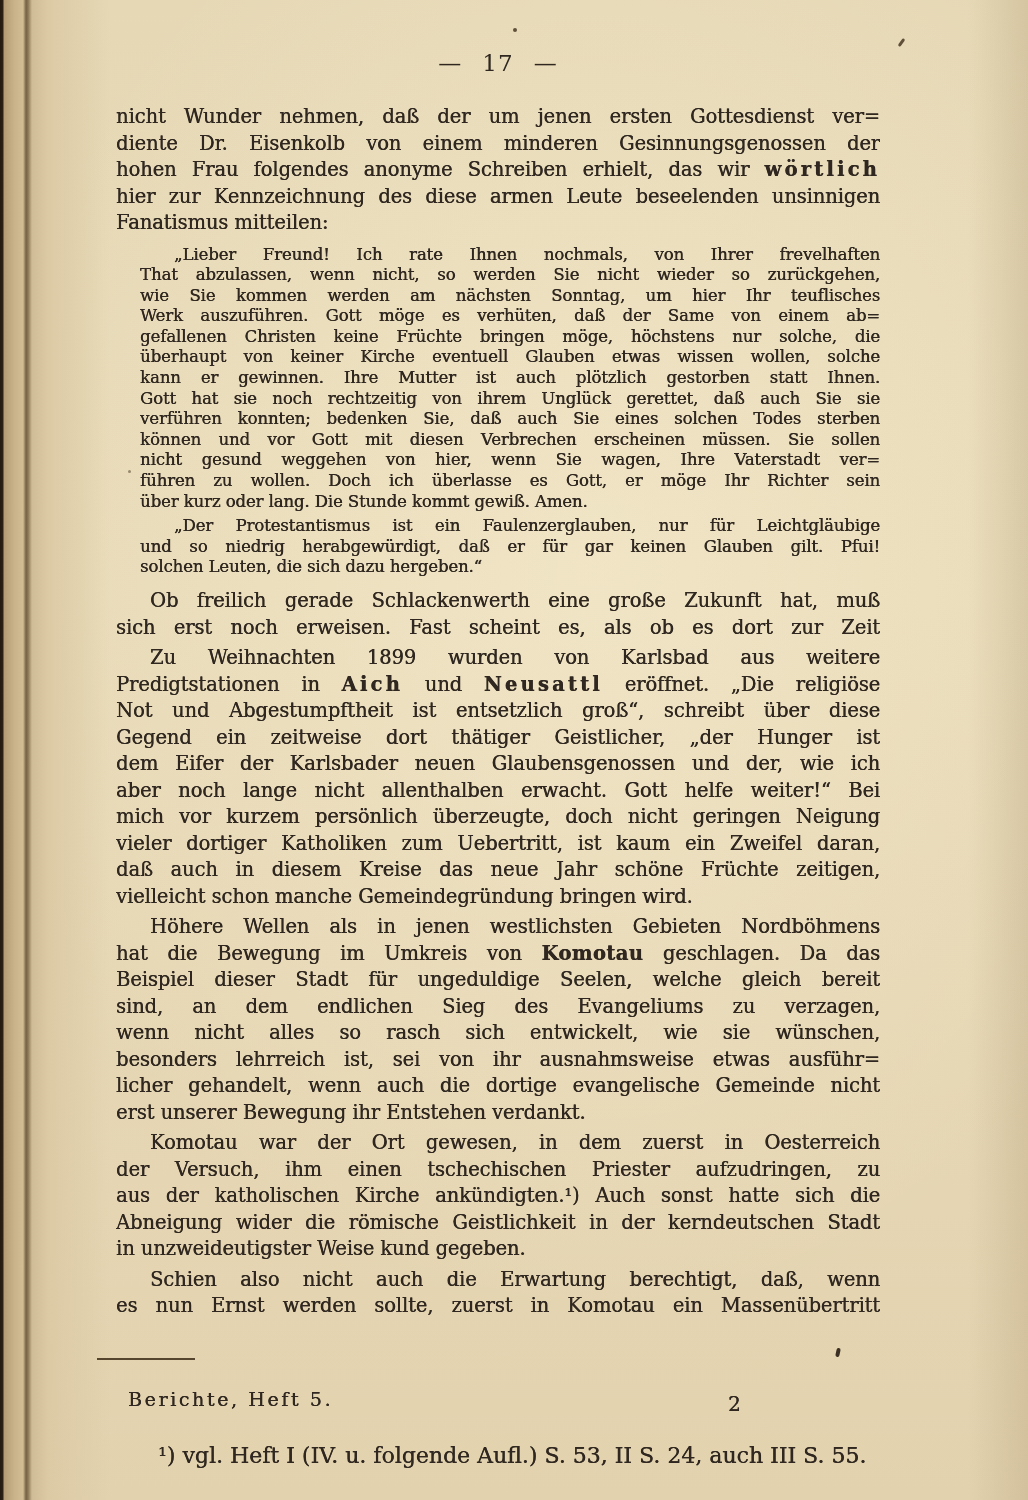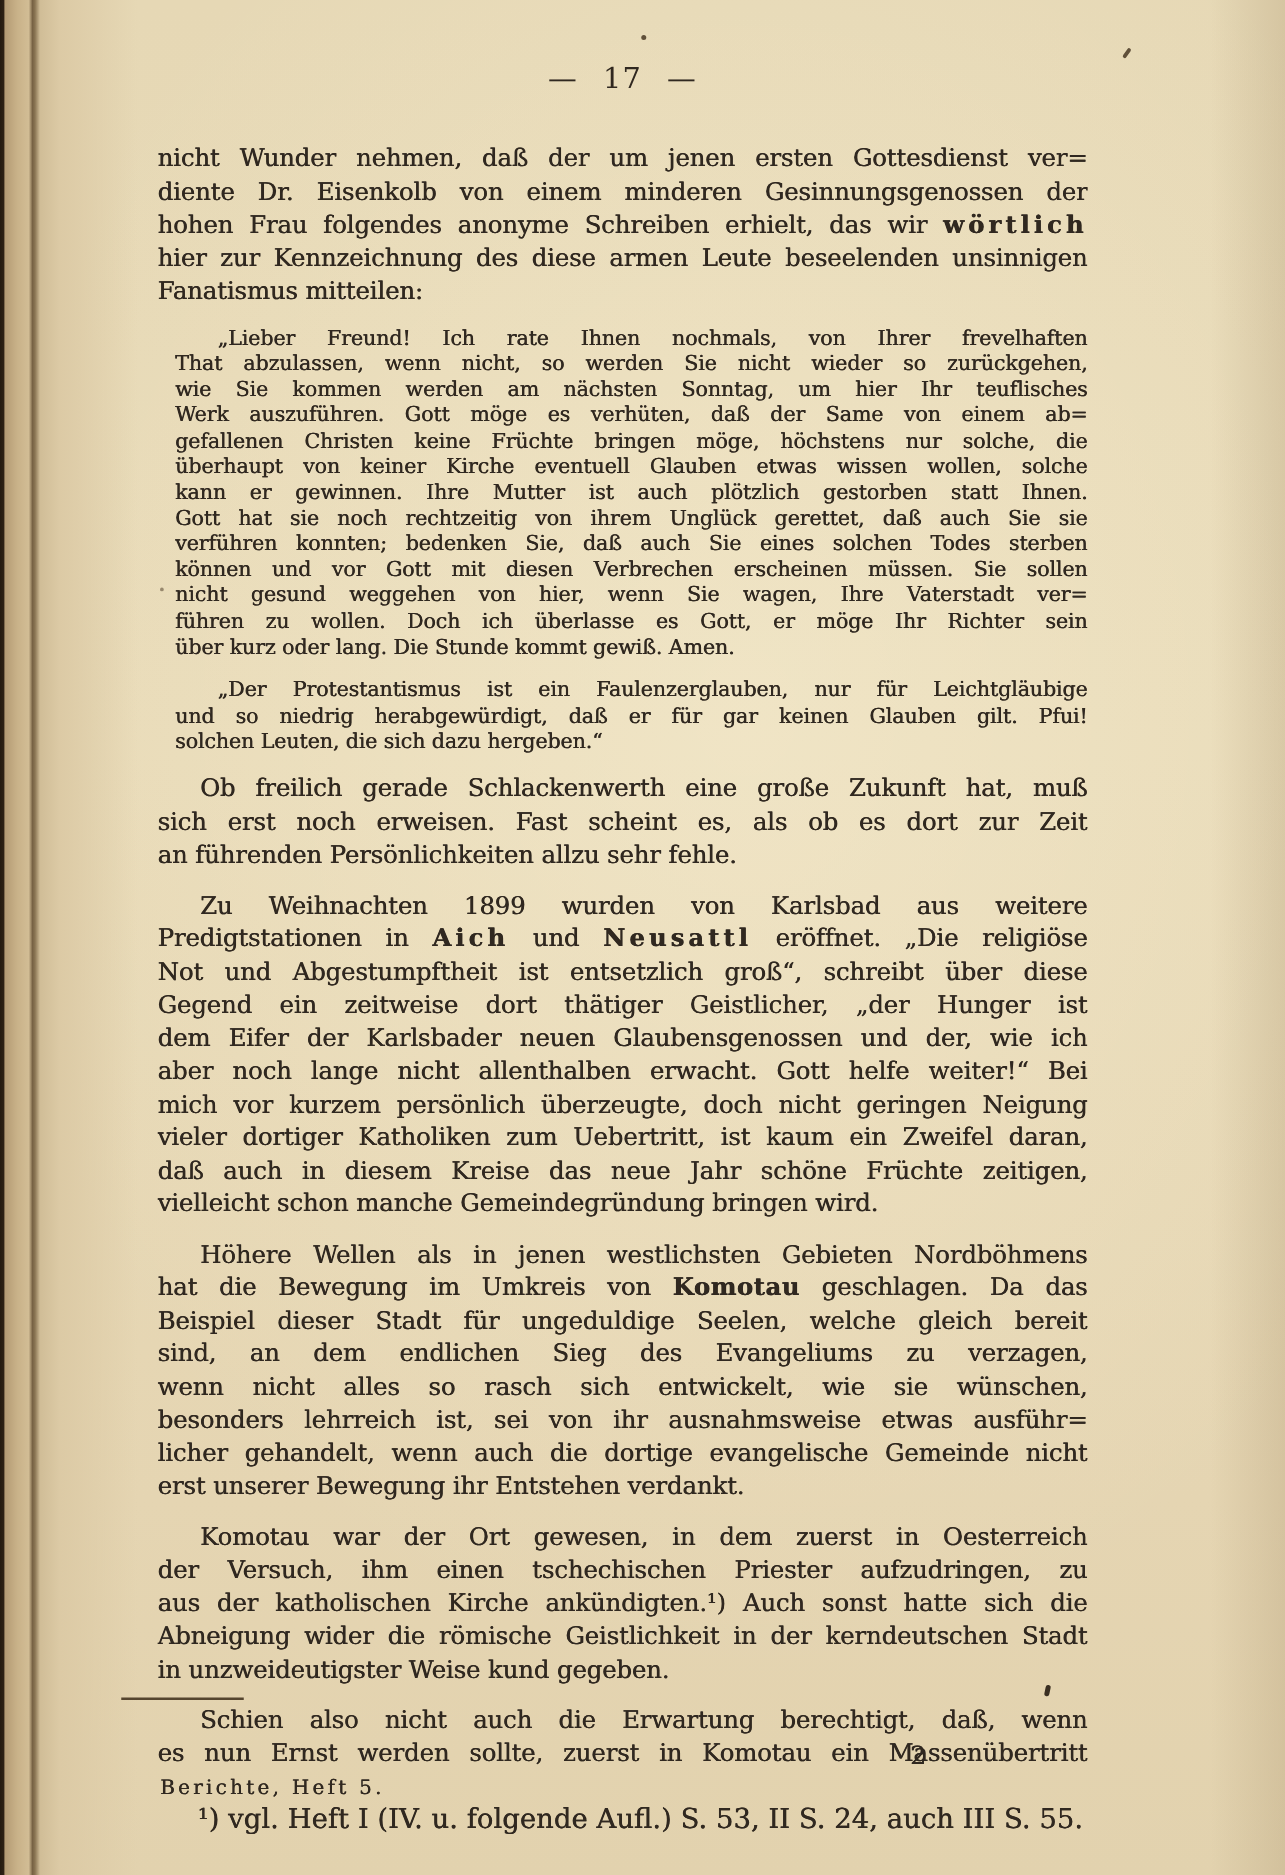--- a/index.html
+++ b/index.html
@@ -36,21 +36,21 @@
   .right-shade {
     position: absolute; right: 0; top: 0; bottom: 0; width: 60px;
     background: linear-gradient(270deg, rgba(170,148,110,0.28), rgba(0,0,0,0));
   }
   .page-header {
     position: absolute; top: 50px; left: 112px; width: 772px;
     display: flex; justify-content: center; align-items: baseline; gap: 20px;
     font-size: 23px; letter-spacing: 1px;
   }
   .text-block { position: absolute; left: 112px; top: 100px; width: 772px; }
-  .para { margin: 14px; }
+  .para { margin: 4px; }
   .para.body { font-size: 19.5px; line-height: 26.5px; letter-spacing: -0.1px; }
   .para.quote { font-size: 16.5px; line-height: 20.6px; margin-left: 28px; letter-spacing: -0.1px; }
   .para.body + .para.quote { margin-top: 8px; }
   .para.quote + .para.body { margin-top: 10px; }
   .line {
     text-align: justify;
     text-align-last: justify;
     text-shadow: 0.35px 0 0 currentColor;
     overflow: hidden; white-space: nowrap0; 
   }
@@ -62,22 +62,22 @@
   .footnote-rule {
     position: absolute; left: 97px; top: 1358px; width: 98px; height: 2px;
     background: #55452f;
   }
   .footnote {
     position: absolute; left: 112px; top: 1445px; width: 772px;
     font-size: 22px; line-height: 21px; text-indent: 46px;
     text-shadow: 0.3px 0 0 currentColor;
   }
   .footer-imprint {
-    position: absolute; left: 128px; top: 1420px;
-    font-size: 16px; letter-spacing: 2.6px;
+    position: absolute; left: 128px; top: 1388px;
+    font-size: 19px; letter-spacing: 2.6px;
     text-shadow: 0.3px 0 0 currentColor;
   }
   .signature-number {
     position: absolute; left: 728px; top: 1392px;
     font-size: 20px; text-shadow: 0.3px 0 0 currentColor;
   }
   .speck { position: absolute; background: #60503a; border-radius: 50%; }
   .speck.s1 { left: 513px; top: 28px; width: 4px; height: 4px; }
   .speck.s2 { left: 900px; top: 38px; width: 3px; height: 9px; transform: rotate(35deg); border-radius: 2px; }
   .speck.s3 { left: 836px; top: 1348px; width: 4px; height: 9px; transform: rotate(12deg); border-radius: 2px; background: #3a2f22; }
@@ -120,21 +120,20 @@
         <div class="line para-end">über kurz oder lang. Die Stunde kommt gewiß. Amen.</div>
       </div>
       <div class="para quote">
         <div class="line indent">„Der Protestantismus ist ein Faulenzerglauben, nur für Leichtgläubige</div>
         <div class="line">und so niedrig herabgewürdigt, daß er für gar keinen Glauben gilt. Pfui!</div>
         <div class="line para-end">solchen Leuten, die sich dazu hergeben.“</div>
       </div>
       <div class="para body">
         <div class="line indent">Ob freilich gerade Schlackenwerth eine große Zukunft hat, muß</div>
         <div class="line">sich erst noch erweisen. Fast scheint es, als ob es dort zur Zeit</div>
-        <div class="line para-end">an führenden Persönlichkeiten allzu sehr fehle.</div>
       </div>
       <div class="para body">
         <div class="line indent">Zu Weihnachten 1899 wurden von Karlsbad aus weitere</div>
         <div class="line">Predigtstationen in <span class="spaced">Aich</span> und <span class="spaced">Neusattl</span> eröffnet. „Die religiöse</div>
         <div class="line">Not und Abgestumpftheit ist entsetzlich groß“, schreibt über diese</div>
         <div class="line">Gegend ein zeitweise dort thätiger Geistlicher, „der Hunger ist</div>
         <div class="line">dem Eifer der Karlsbader neuen Glaubensgenossen und der, wie ich</div>
         <div class="line">aber noch lange nicht allenthalben erwacht. Gott helfe weiter!“ Bei</div>
         <div class="line">mich vor kurzem persönlich überzeugte, doch nicht geringen Neigung</div>
         <div class="line">vieler dortiger Katholiken zum Uebertritt, ist kaum ein Zweifel daran,</div>

